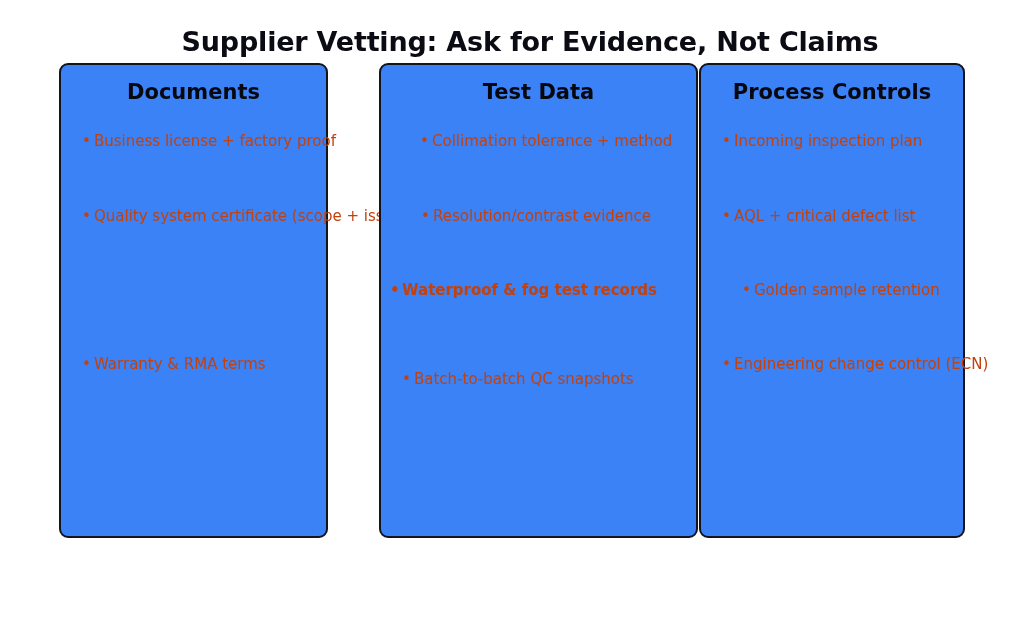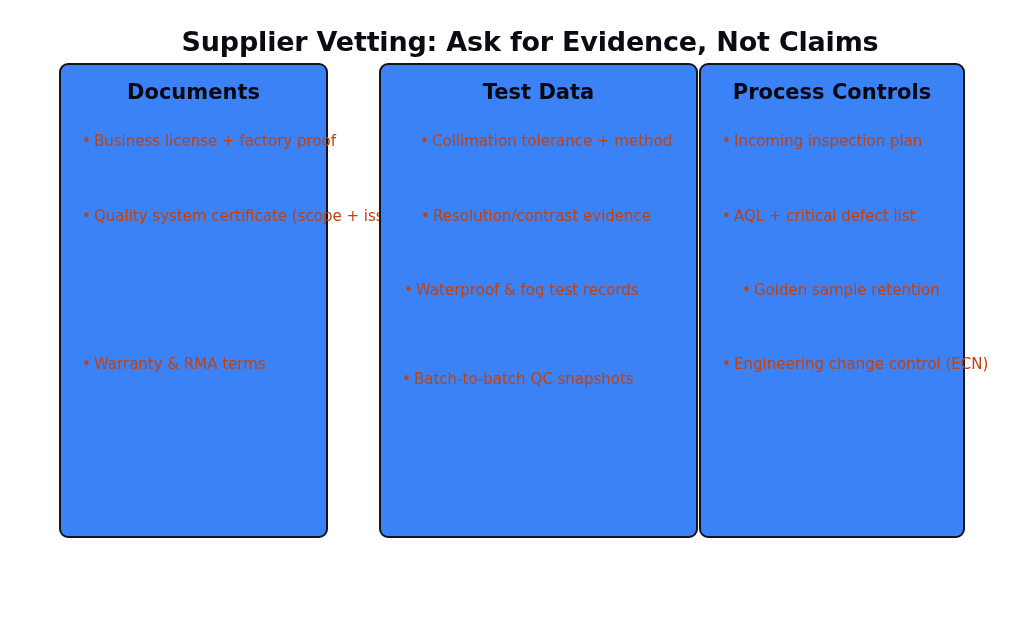--- a/index.html
+++ b/index.html
@@ -96,21 +96,21 @@
 
   <div class="column" id="col-1">
     <div class="col-header">Test Data</div>
   </div>
   <div class="bullet b0" style="left:420px;">
     <span class="dot">•</span><span>Collimation tolerance + method</span>
   </div>
   <div class="bullet b1" style="left:393px;margin-left:28px;">
     <span class="dot">•</span><span>Resolution/contrast evidence</span>
   </div>
-  <div class="bullet b2" style="left:404px;">
+  <div class="bullet b2" style="left:390px;font-weight:bold;">
     <span class="dot">•</span><span>Waterproof &amp; fog test records</span>
   </div>
   <div class="bullet b3" style="left:402px;margin-top:15px;">
     <span class="dot">•</span><span>Batch-to-batch QC snapshots</span>
   </div>
 
   <div class="column" id="col-2">
     <div class="col-header">Process Controls</div>
   </div>
   <div class="bullet b0" style="left:722px;">

